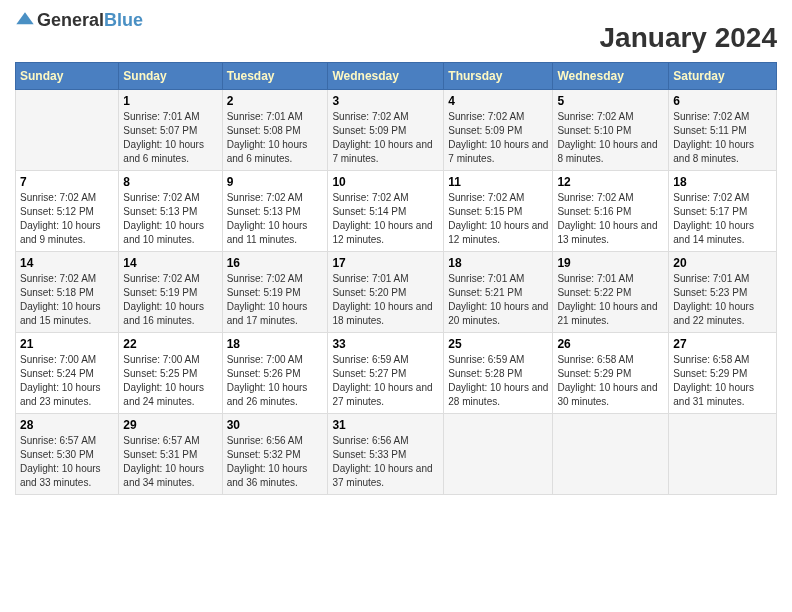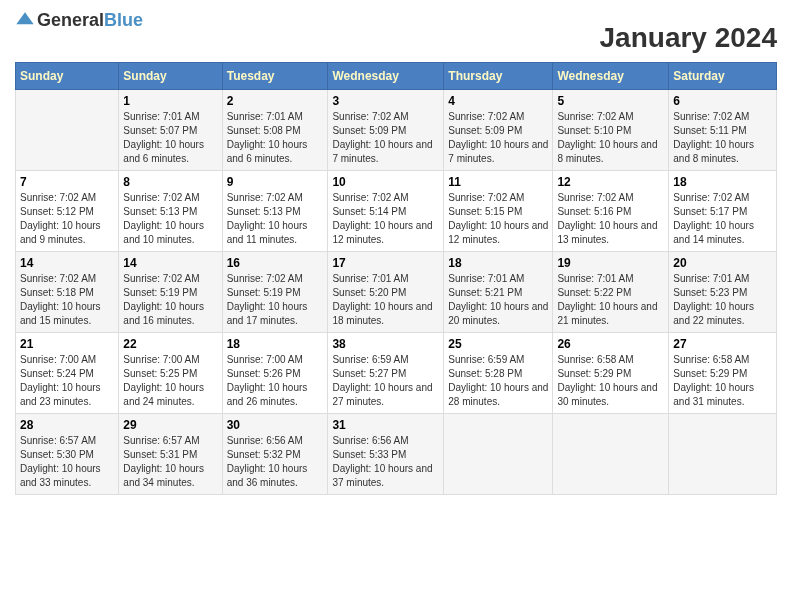--- a/index.html
+++ b/index.html
@@ -213,21 +213,21 @@
         </td>
         <td>
           <span class="day-number">22</span>
           <div class="day-info">Sunrise: 7:00 AM<br>Sunset: 5:25 PM<br>Daylight: 10 hours and 24 minutes.</div>
         </td>
         <td>
           <span class="day-number">18</span>
           <div class="day-info">Sunrise: 7:00 AM<br>Sunset: 5:26 PM<br>Daylight: 10 hours and 26 minutes.</div>
         </td>
         <td>
-          <span class="day-number">38</span>
+          <span class="day-number">33</span>
           <div class="day-info">Sunrise: 6:59 AM<br>Sunset: 5:27 PM<br>Daylight: 10 hours and 27 minutes.</div>
         </td>
         <td>
           <span class="day-number">25</span>
           <div class="day-info">Sunrise: 6:59 AM<br>Sunset: 5:28 PM<br>Daylight: 10 hours and 28 minutes.</div>
         </td>
         <td>
           <span class="day-number">26</span>
           <div class="day-info">Sunrise: 6:58 AM<br>Sunset: 5:29 PM<br>Daylight: 10 hours and 30 minutes.</div>
         </td>

